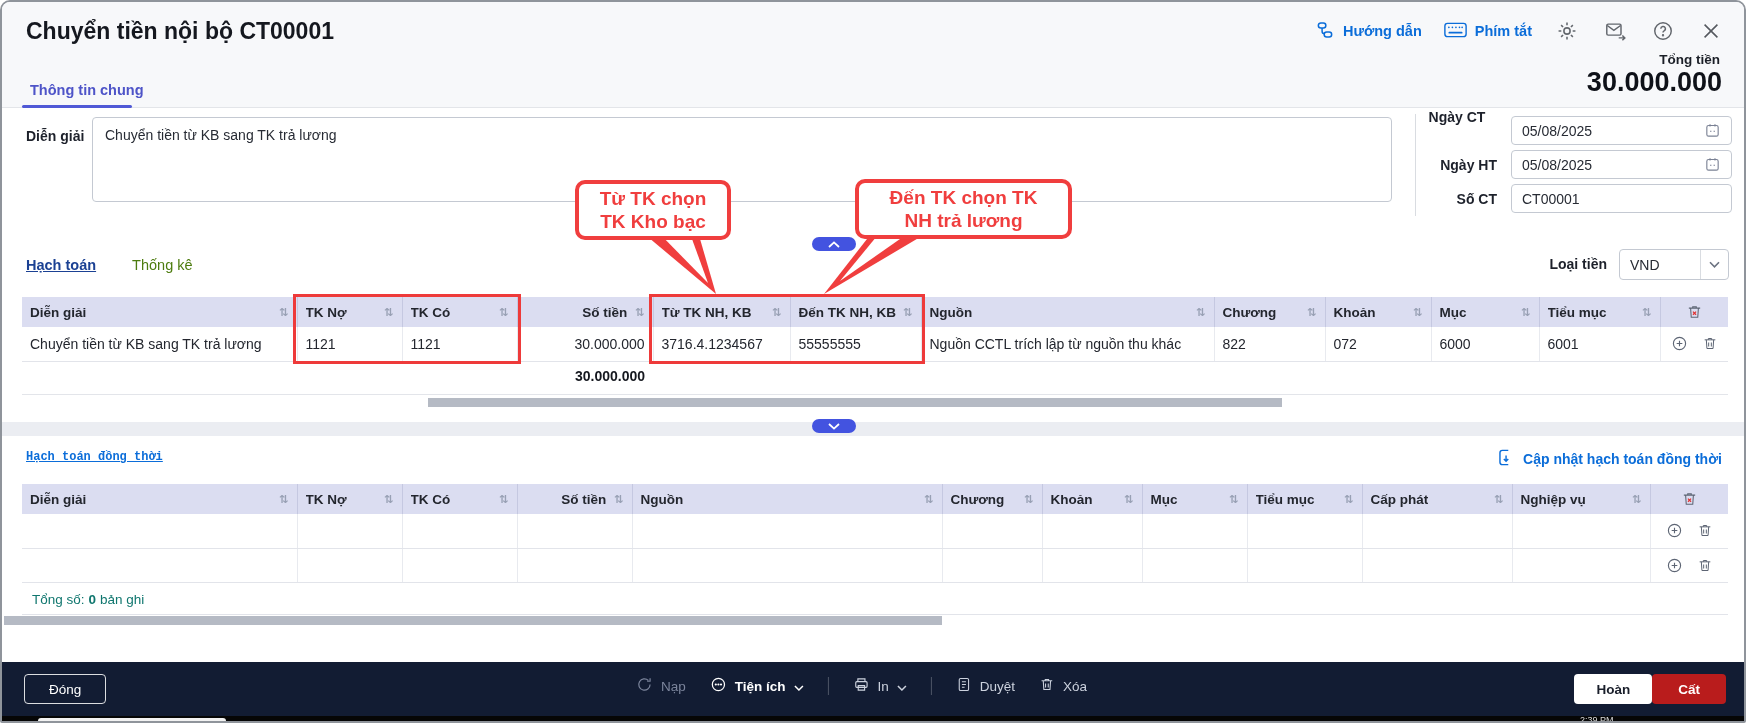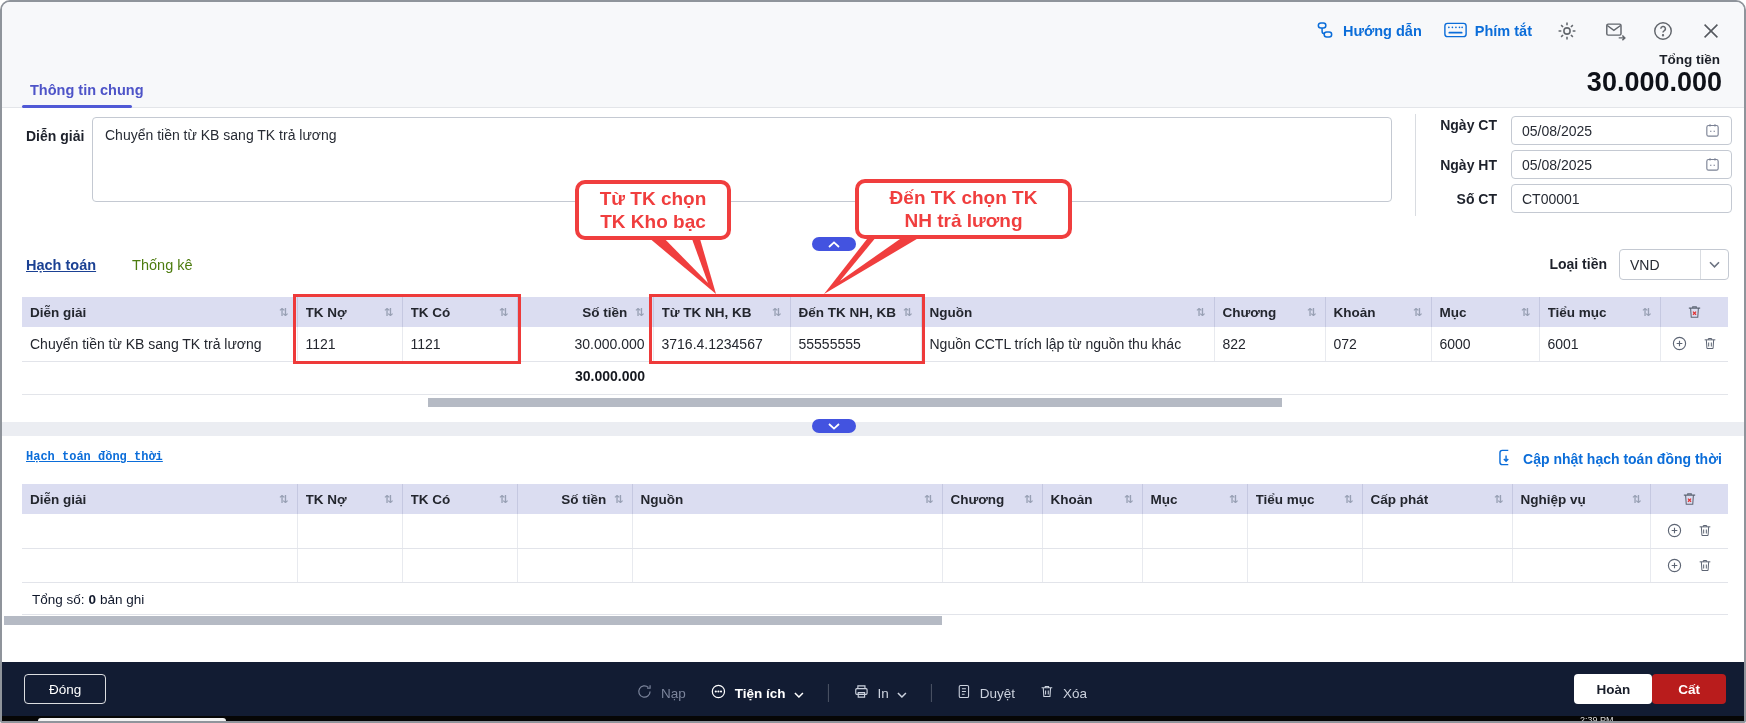--- a/index.html
+++ b/index.html
@@ -82,29 +82,29 @@
   .sb1 { left:426px; top:396px; width:854px; }
   .sb2 { left:2px; top:614px; width:938px; }
   .grayband { position:absolute; left:0; top:420px; width:1746px; height:14px; background:#ebedf2; }
 
   .sec2-title { position:absolute; left:24px; top:448px; font-size:12px; font-weight:bold;
                 color:#0b6dd9; text-decoration:underline; cursor:pointer;font-family:Liberation Mono, monospace; }
   .sec2-link { position:absolute; right:22px; top:446px; display:flex; align-items:center; gap:8px;
                color:#0b6dd9; font-weight:bold; font-size:14px; cursor:pointer; }
   .t2-footer { position:absolute; left:20px; top:583px; width:1706px; height:30px;
                border-bottom:1px solid #e2e4ea; display:flex; align-items:center;
-               font-size:13.5px; color:#0f172a; padding-left:10px; gap:4px; }
+               font-size:13.5px; color:#0f766e; padding-left:10px; gap:4px; }
   .t2-footer b { font-weight:bold; }
 
   
   .toolbar { position:absolute; left:0; top:660px; width:1746px; height:54px; background:#121c33; }
   .btn-dong { position:absolute; left:22px; top:12px; height:30px; padding:0 24px;
               border:1px solid rgba(255,255,255,.85); border-radius:4px; background:transparent;
               color:#fff; font-size:13.5px; display:flex; align-items:center; cursor:pointer; }
-  .tb-center { position:absolute; left:50%; top:7px; transform:translateX(-53%); height:48px;
+  .tb-center { position:absolute; left:50%; top:0; transform:translateX(-53%); height:48px;
                display:flex; align-items:center; gap:24px;justify-content:flex-end; }
   .tb-item { display:flex; align-items:center; gap:8px; font-size:13.5px; cursor:pointer; }
   .tb-muted { color:#7b849b; }
   .tb-light { color:#ccd2de; }
   .tb-white { color:#fff; font-weight:bold; }
   .tb-sep { width:1px; height:18px; background:rgba(255,255,255,.25); }
   .tb-right { position:absolute; right:22px; top:12px; display:flex; gap:0; }
   .btn-hoan { height:30px; padding:0 22px; background:#fff; color:#1a1f2b; border:none;
               border-radius:4px; font-size:13.5px; font-weight:bold; display:flex; align-items:center; cursor:pointer; }
   .btn-cat { height:30px; padding:0 26px; background:#b91c1c; color:#fff; border:none;
@@ -113,20 +113,21 @@
   .bottomstrip { position:absolute; left:0; top:714px; width:1746px; height:9px; background:#060606; }
   .taskbox { position:absolute; left:36px; top:2px; width:188px; height:9px; background:#f2f2f2; border-radius:3px 3px 0 0; }
   .clock { position:absolute; left:1578px; top:0px; font-size:9px; color:#d9d9d9; line-height:9px; }
 </style>
 </head>
 <body>
 
 <div class="screen">
 
   <div class="tophdr">
+    <div class="title">Chuyển tiền nội bộ CT00001</div>
 
     <div class="hdr-right">
       <div class="hdr-link">
         <span>
           <svg viewBox="0 0 24 24" width="20" height="20" fill="none" stroke="#0b6dd9" stroke-width="1.8">
             <rect x="4" y="3.5" width="9" height="6" rx="3"></rect>
               <rect x="11" y="14.5" width="9" height="6" rx="3"></rect>
             <path d="M8.5 9.5v4a3 3 0 0 0 3 3"></path>
             </svg>
         </span>
@@ -171,21 +172,21 @@
     <div class="total-label">Tổng tiền</div>
     <div class="total-value">30.000.000</div>
     <div class="tab">Thông tin chung</div>
     <div class="tab-underline"></div>
   </div>
 
   <div class="lbl dg-label">Diễn giải</div>
   <div class="dg-box">Chuyển tiền từ KB sang TK trả lương</div>
   <div class="vdiv"></div>
 
-  <div class="lbl fld-label" style="top:115px;">Ngày CT</div>
+  <div class="lbl fld-label" style="top:107px;text-align:center;">Ngày CT</div>
   <div class="fld-input" style="top:114px;">
     <span>05/08/2025</span>
     <span class="cal">
       <svg viewBox="0 0 24 24" width="17" height="17" fill="none" stroke="#7a8194" stroke-width="1.6">
         <rect x="4" y="5" width="16" height="15" rx="2.5"></rect>
           <path d="M8.5 3v3.5M15.5 3v3.5M8.5 13h2M13.5 13h2"></path>
         </svg>
     </span>
   </div>
 

